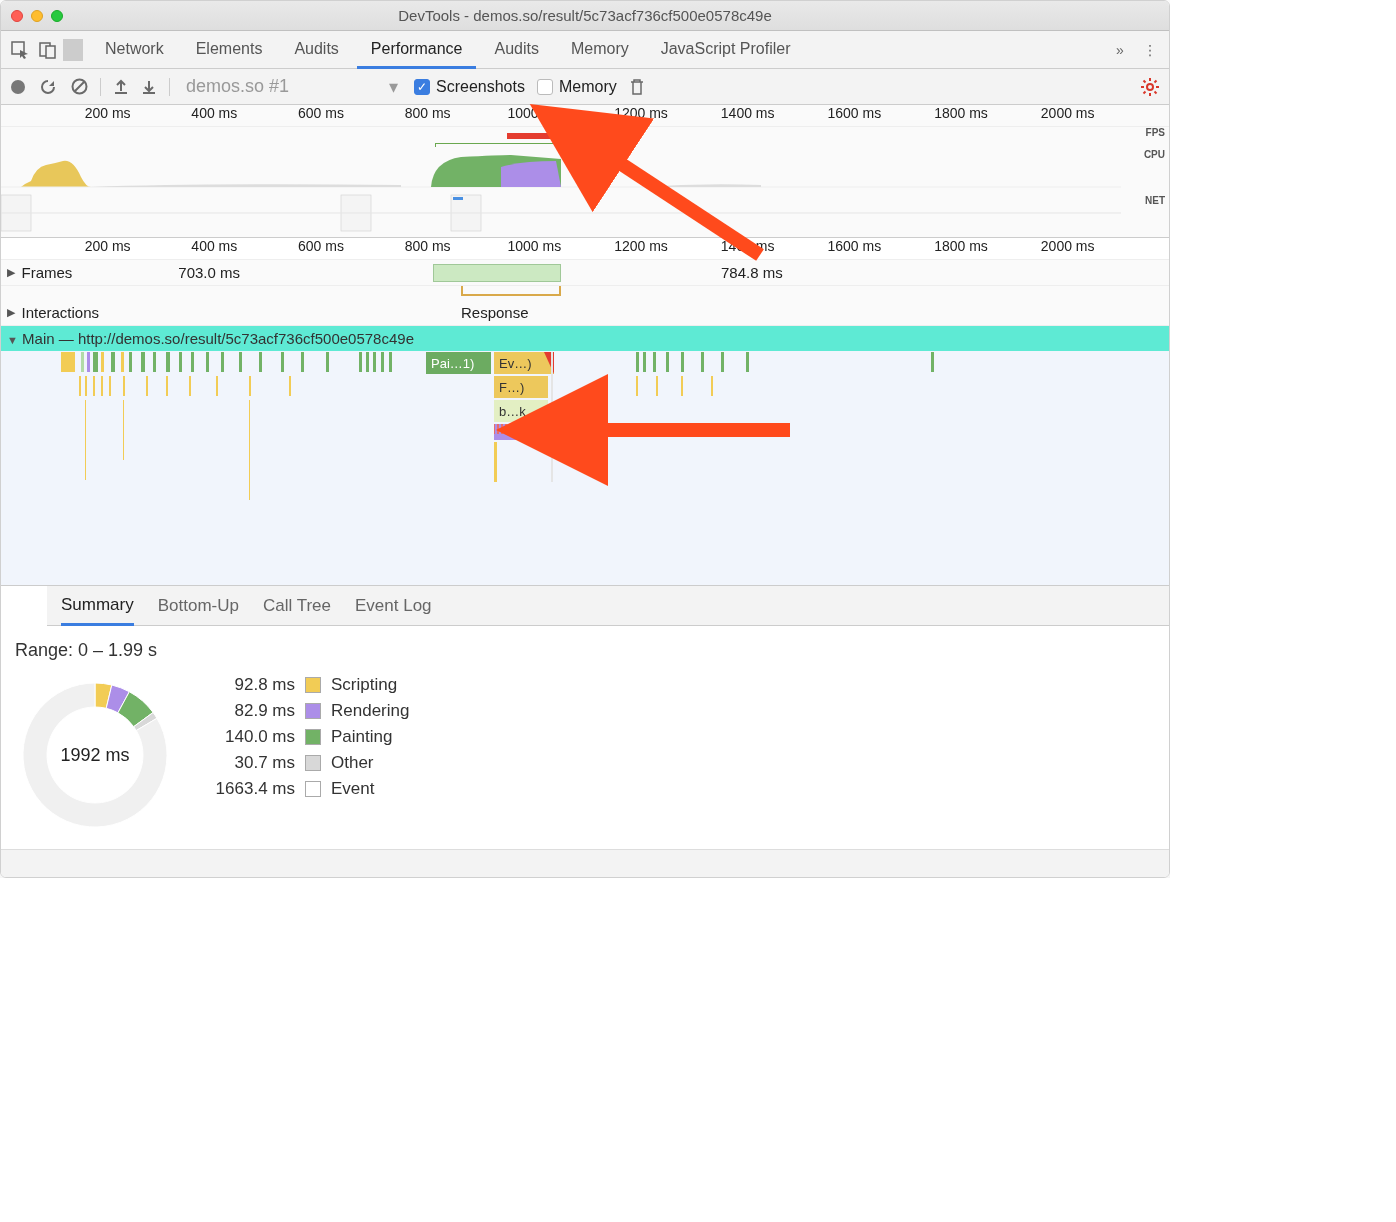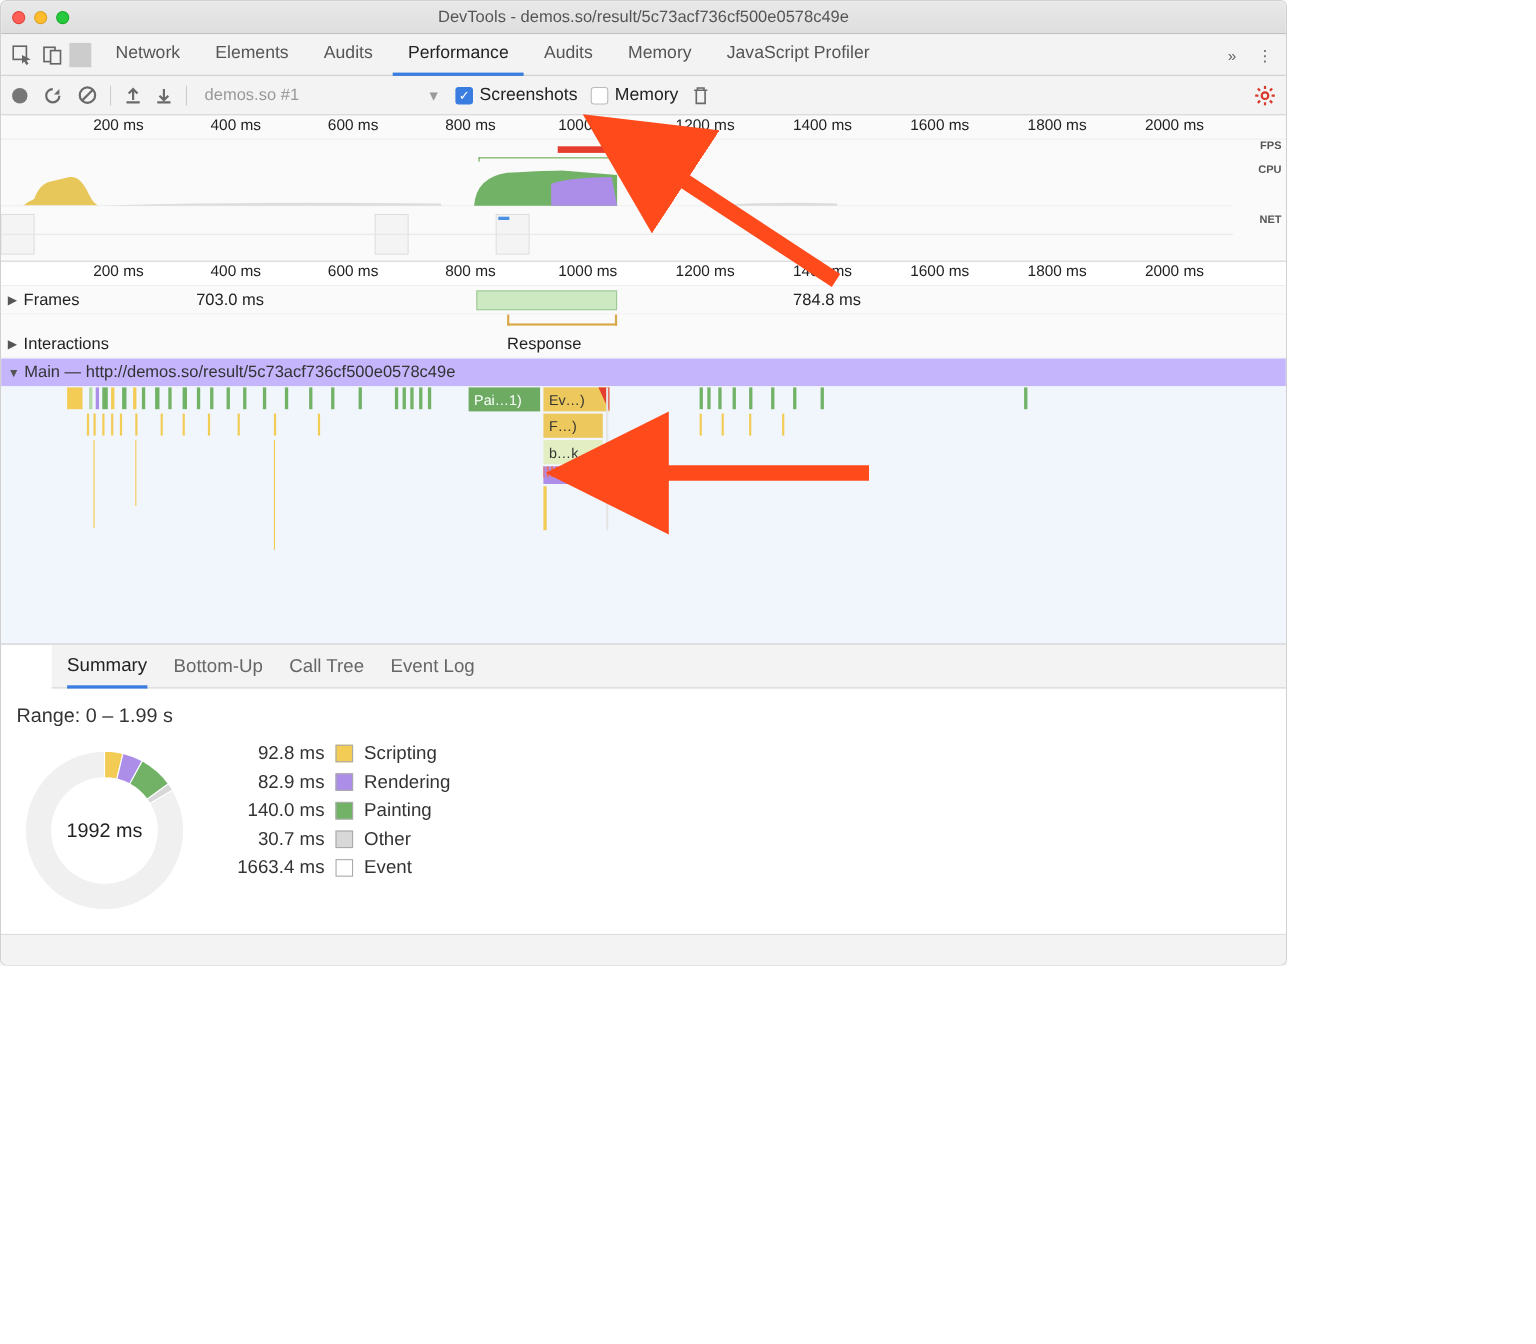--- a/index.html
+++ b/index.html
@@ -17,36 +17,36 @@
 .tabs { display: flex; gap: 4px; margin-left: 6px; }
 .tab { padding: 8px 14px; font-size: 16px; color: #555; cursor: pointer; }
 .tab.active { color: #222; font-weight: 500; border-bottom: 3px solid #3a7de0; margin-bottom: -1px; }
 .more { margin-left: auto; display: flex; gap: 4px; }
 .more .btn { width: 26px; height: 26px; display: flex; align-items: center; justify-content: center; color: #666; border-radius: 3px; }
 .toolbar { display: flex; align-items: center; height: 36px; background: #f3f3f3; border-bottom: 1px solid #ccc; padding: 0 10px; gap: 12px; }
 .toolbar .sep { width: 1px; height: 18px; background: #ccc; }
 .toolbar .icon { color: #6a6a6a; cursor: pointer; display: flex; }
 .record { display: flex; align-items: center; gap: 14px; }
 .circle-rec { width: 14px; height: 14px; border-radius: 50%; background: #777; }
-.recording-dropdown { color: #999; font-size: 15px; flex: 0 0 220px; display: flex; align-items: center; justify-content: space-between; padding: 0 4px; }
+.recording-dropdown { color: #999; font-size: 18px; flex: 0 0 220px; display: flex; align-items: center; justify-content: space-between; padding: 0 4px; }
 .chkrow { display: flex; align-items: center; gap: 6px; font-size: 16px; color: #222; }
 .chkbox { width: 16px; height: 16px; border: 1px solid #bbb; border-radius: 3px; display: inline-flex; align-items: center; justify-content: center; background: #fff; }
 .chkbox.checked { background: #3a7de0; border-color: #3a7de0; }
 .chkbox.checked::after { content: '✓'; color: #fff; font-size: 12px; }
 .gear { color: #d9372a; margin-left: auto; }
 .overview { position: relative; background: #fafafa; border-bottom: 1px solid #ccc; }
 .ruler { display: flex; height: 22px; font-size: 14px; color: #222; position: relative; border-bottom: 1px solid #eee; }
 .ruler span { position: absolute; transform: translateX(-50%); }
 .tracks { position: relative; height: 110px; }
 .tlabel { position: absolute; right: 4px; font-size: 10px; font-weight: bold; color: #555; }
 .flame-area { position: relative; background: #fff; }
 .row-hdr { display: flex; align-items: center; height: 26px; font-size: 15px; color: #222; border-bottom: 1px solid #eee; padding-left: 6px; gap: 6px; background: #fafafa; }
 .tri { font-size: 11px; color: #555; }
 .main-panel { background: #f1f5fc; position: relative; height: 260px; border-bottom: 1px solid #ccc; }
-.main-hdr { padding: 4px 6px; font-size: 15px; background: #c4b5fd; }
+.main-hdr { padding: 4px 6px; font-size: 15px; background: #5eead4; }
 .summary-tabs { display: flex; gap: 24px; height: 40px; align-items: center; padding: 0 14px; background: #f3f3f3; border-bottom: 1px solid #ccc; font-size: 17px; margin-left: 46px; }
 .stab { color: #666; cursor: pointer; padding: 8px 0; }
 .stab.active { color: #222; border-bottom: 3px solid #3a7de0; margin-bottom: -1px; }
 .summary-body { padding: 14px; background: #fff; }
 .range { font-size: 18px; margin-bottom: 14px; }
 .donut-wrap { display: flex; gap: 30px; align-items: flex-start; }
 .donut { width: 160px; height: 160px; position: relative; }
 .donut-center { position: absolute; inset: 0; display: flex; align-items: center; justify-content: center; font-size: 18px; color: #222; }
 .legend { display: flex; flex-direction: column; gap: 6px; font-size: 17px; }
 .legend-row { display: flex; align-items: center; gap: 10px; }

